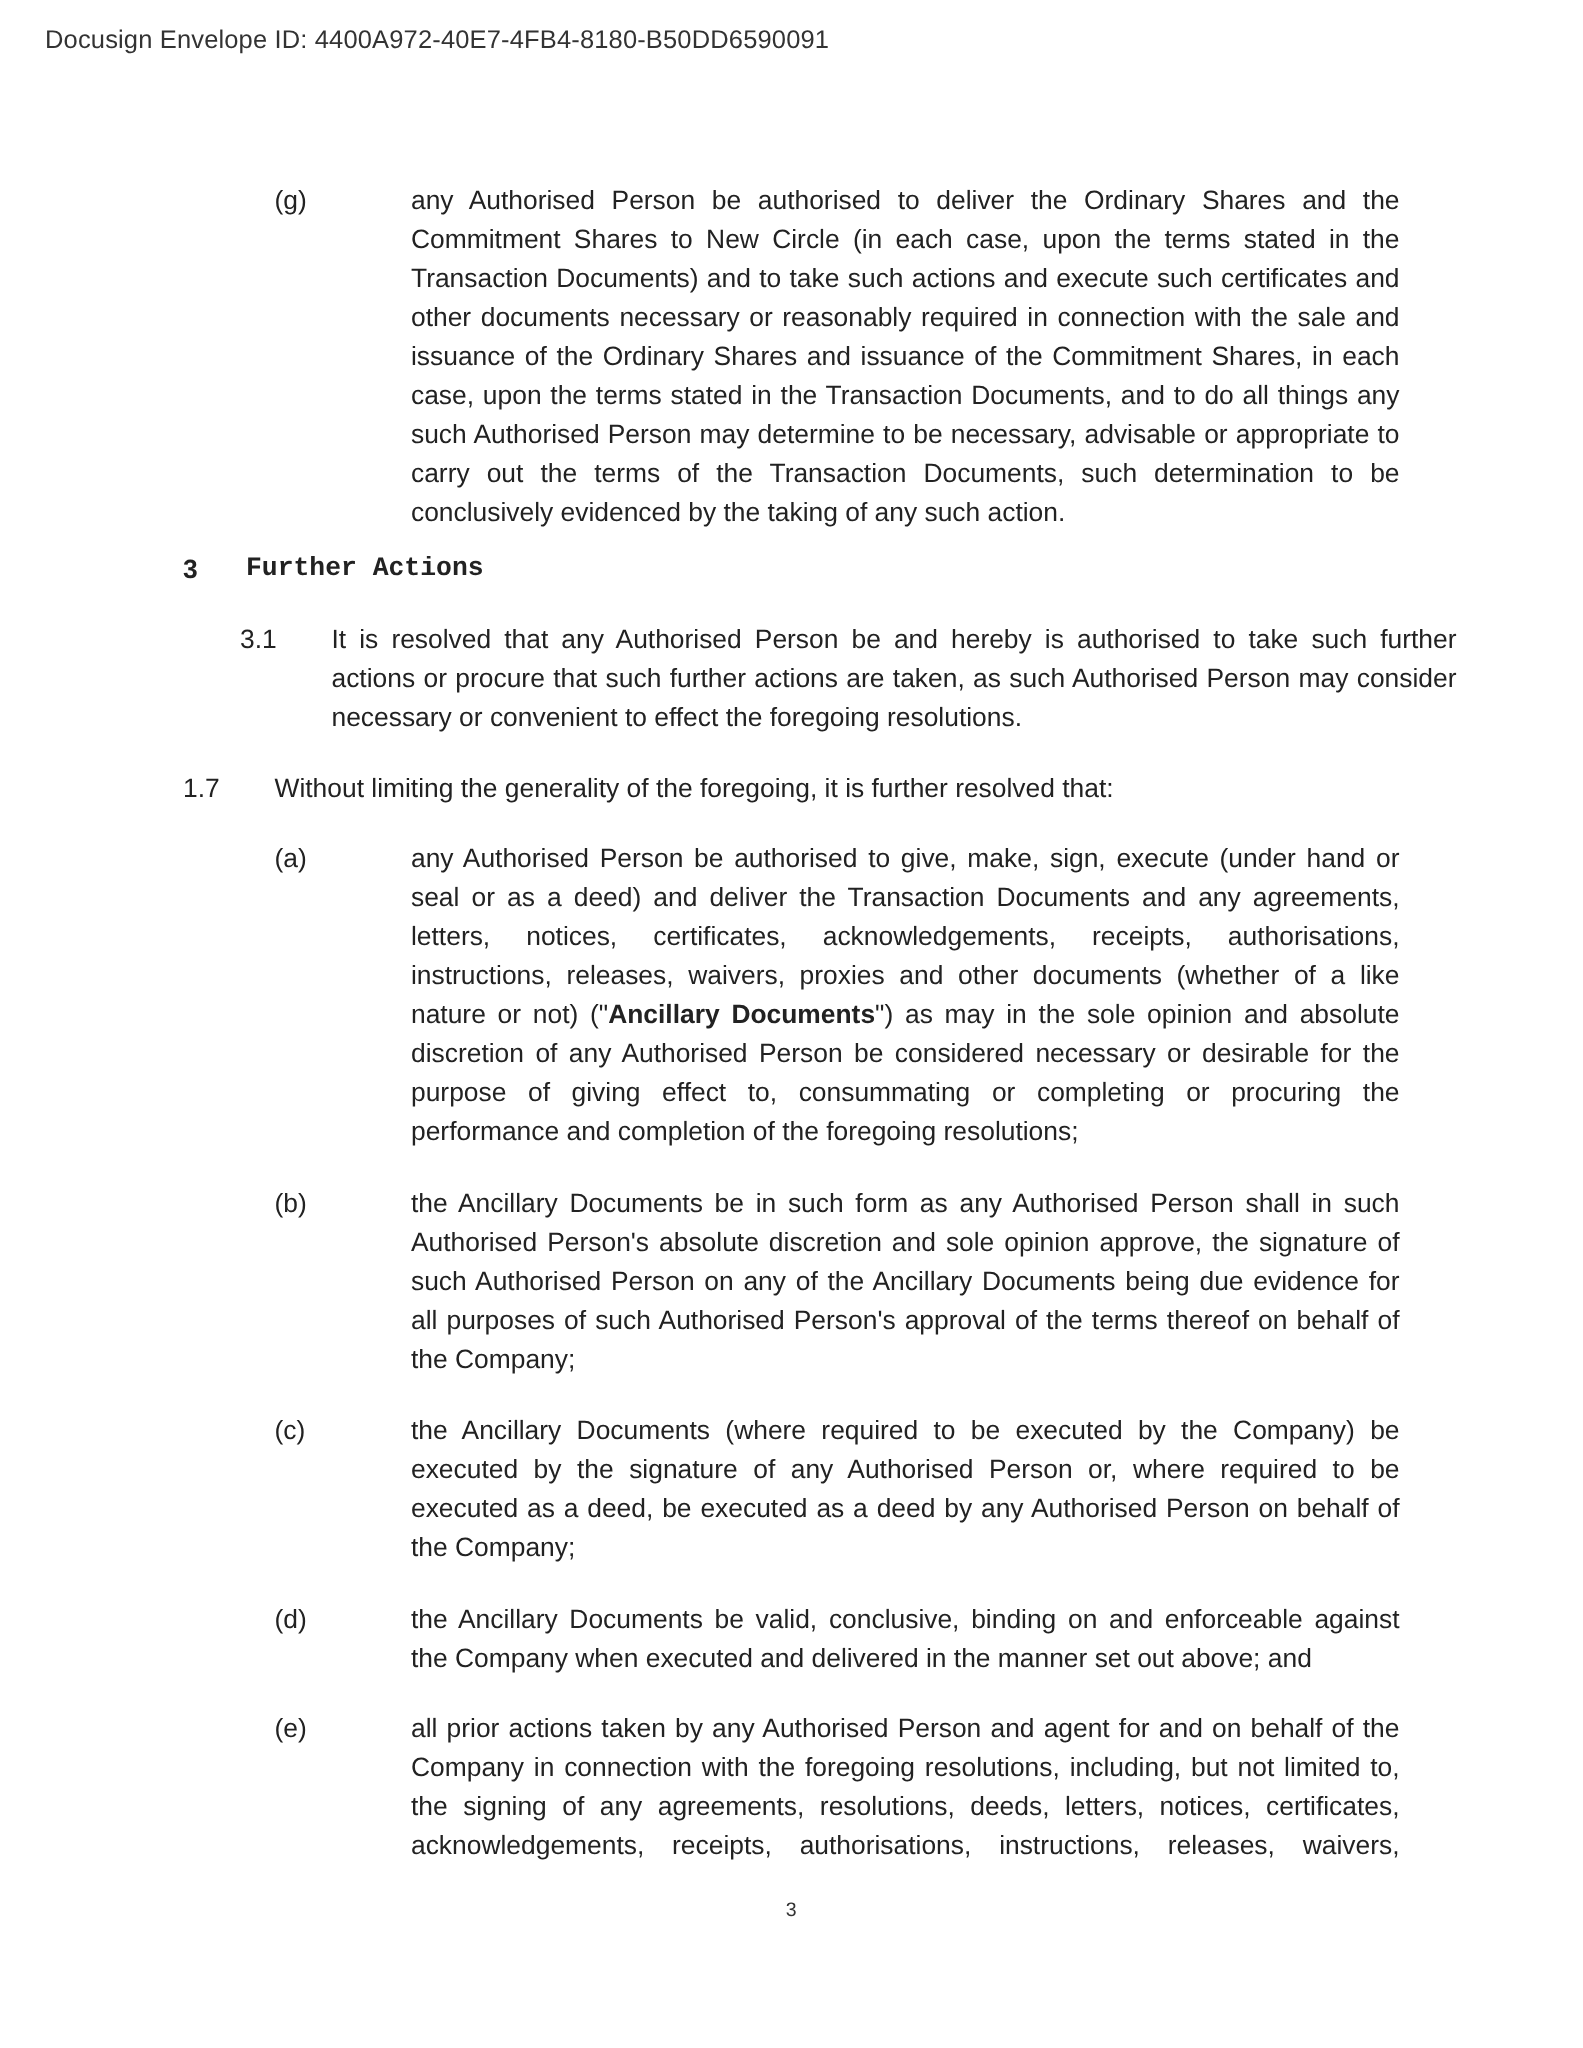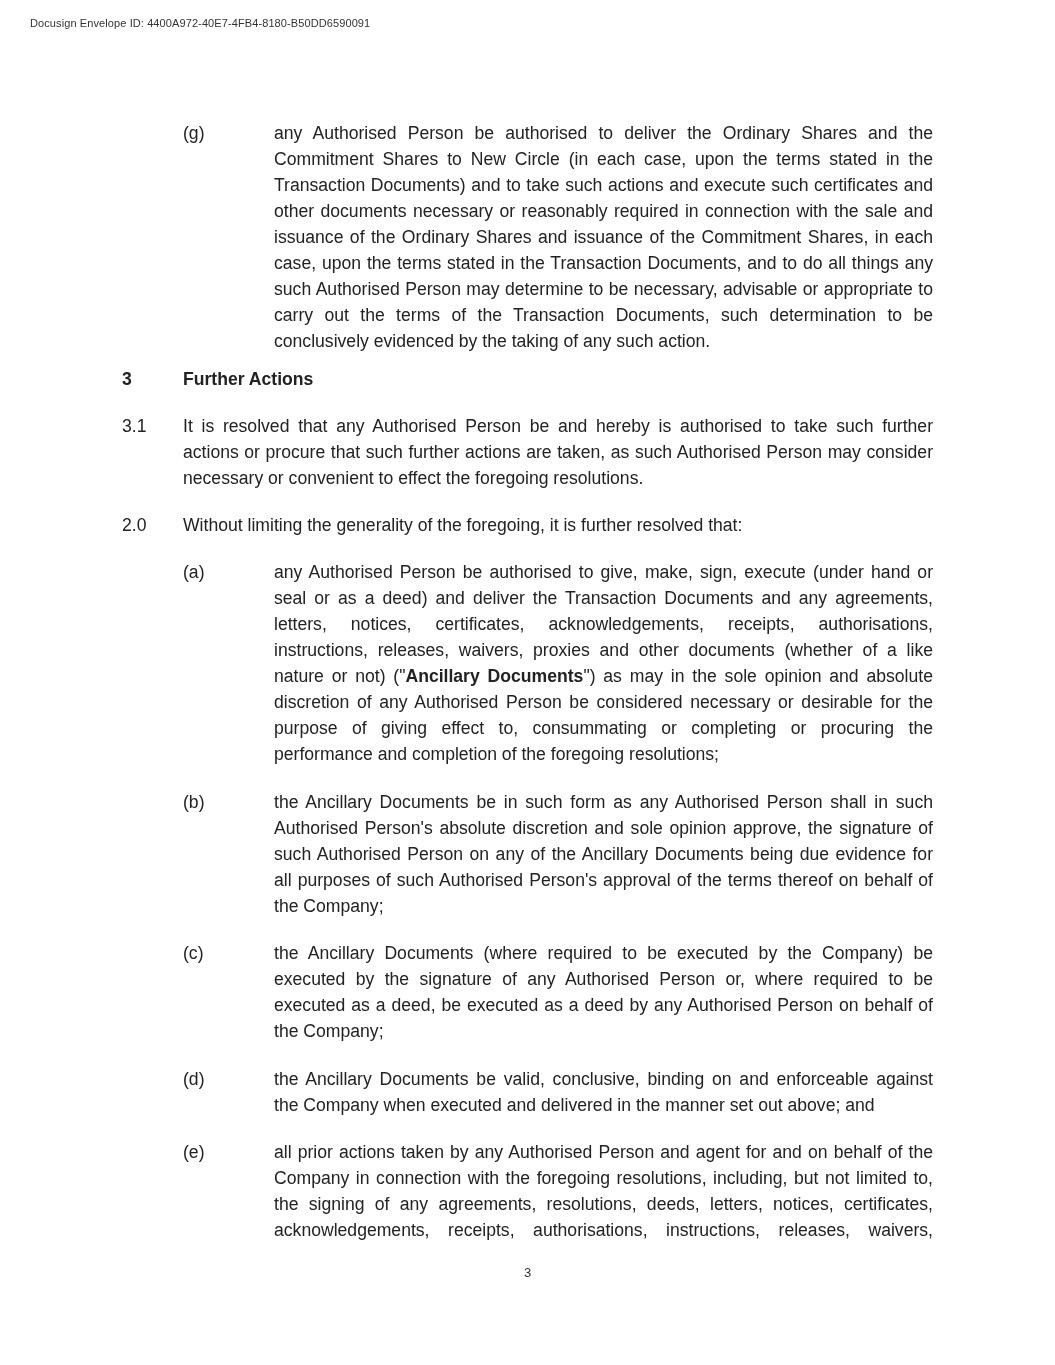--- a/index.html
+++ b/index.html
@@ -12,21 +12,21 @@
       height: 1365px;
       position: relative;
       overflow: hidden;
       font-family: "Liberation Sans", sans-serif;
       color: #222222;
     }
     .envelope-id {
       position: absolute;
       left: 30px;
       top: 17px;
-      font-size: 11px;
+      font-size: 17px;
       color: #333333;
       letter-spacing: 0.1px;
     }
     .page {
       position: absolute;
       left: 0;
       top: 0;
       width: 1055px;
     }
     .para {
@@ -68,21 +68,22 @@
       left: 122px;
       width: 811px;
       font-weight: bold;
     }
     .heading .label {
       position: absolute;
       left: 0;
       top: 0;
     }
     .heading .text {
-      margin-left: 61px;
+      margin-left: 42px;
+      font-family: Liberation Mono, monospace;
     }
     .last-justified .text {
       text-align-last: justify;
     }
     .page-number {
       position: absolute;
       left: 0;
       width: 1055px;
       top: 1265px;
       text-align: center;
@@ -101,27 +102,27 @@
   <div class="para sub-item" style="top:120px;">
     <span class="label">(g)</span>
     <div class="text">any Authorised Person be authorised to deliver the Ordinary Shares and the Commitment Shares to New Circle (in each case, upon the terms stated in the Transaction Documents) and to take such actions and execute such certificates and other documents necessary or reasonably required in connection with the sale and issuance of the Ordinary Shares and issuance of the Commitment Shares, in each case, upon the terms stated in the Transaction Documents, and to do all things any such Authorised Person may determine to be necessary, advisable or appropriate to carry out the terms of the Transaction Documents, such determination to be conclusively evidenced by the taking of any such action.</div>
   </div>
 
   <div class="para heading" style="top:366px;">
     <span class="label">3</span>
     <div class="text">Further Actions</div>
   </div>
 
-  <div class="para clause" style="top:413px;">
+  <div class="para clause" style="top:413px;margin-left:38px;">
     <span class="label">3.1</span>
     <div class="text">It is resolved that any Authorised Person be and hereby is authorised to take such further actions or procure that such further actions are taken, as such Authorised Person may consider necessary or convenient to effect the foregoing resolutions.</div>
   </div>
 
   <div class="para clause" style="top:512px;">
-    <span class="label">2.0</span>
+    <span class="label">1.7</span>
     <div class="text">Without limiting the generality of the foregoing, it is further resolved that:</div>
   </div>
 
   <div class="para sub-item" style="top:559px;">
     <span class="label">(a)</span>
     <div class="text"><span>any Authorised Person be authorised to give, make, sign, execute (under hand or seal or as a deed) and deliver the Transaction Documents and any agreements, letters, notices, certificates, acknowledgements, receipts, authorisations, instructions, releases, waivers, proxies and other documents (whether of a like nature or not) ("</span><b>Ancillary Documents</b><span>") as may in the sole opinion and absolute discretion of any Authorised Person be considered necessary or desirable for the purpose of giving effect to, consummating or completing or procuring the performance and completion of the foregoing resolutions;</span></div>
   </div>
 
   <div class="para sub-item" style="top:789px;">
     <span class="label">(b)</span>

